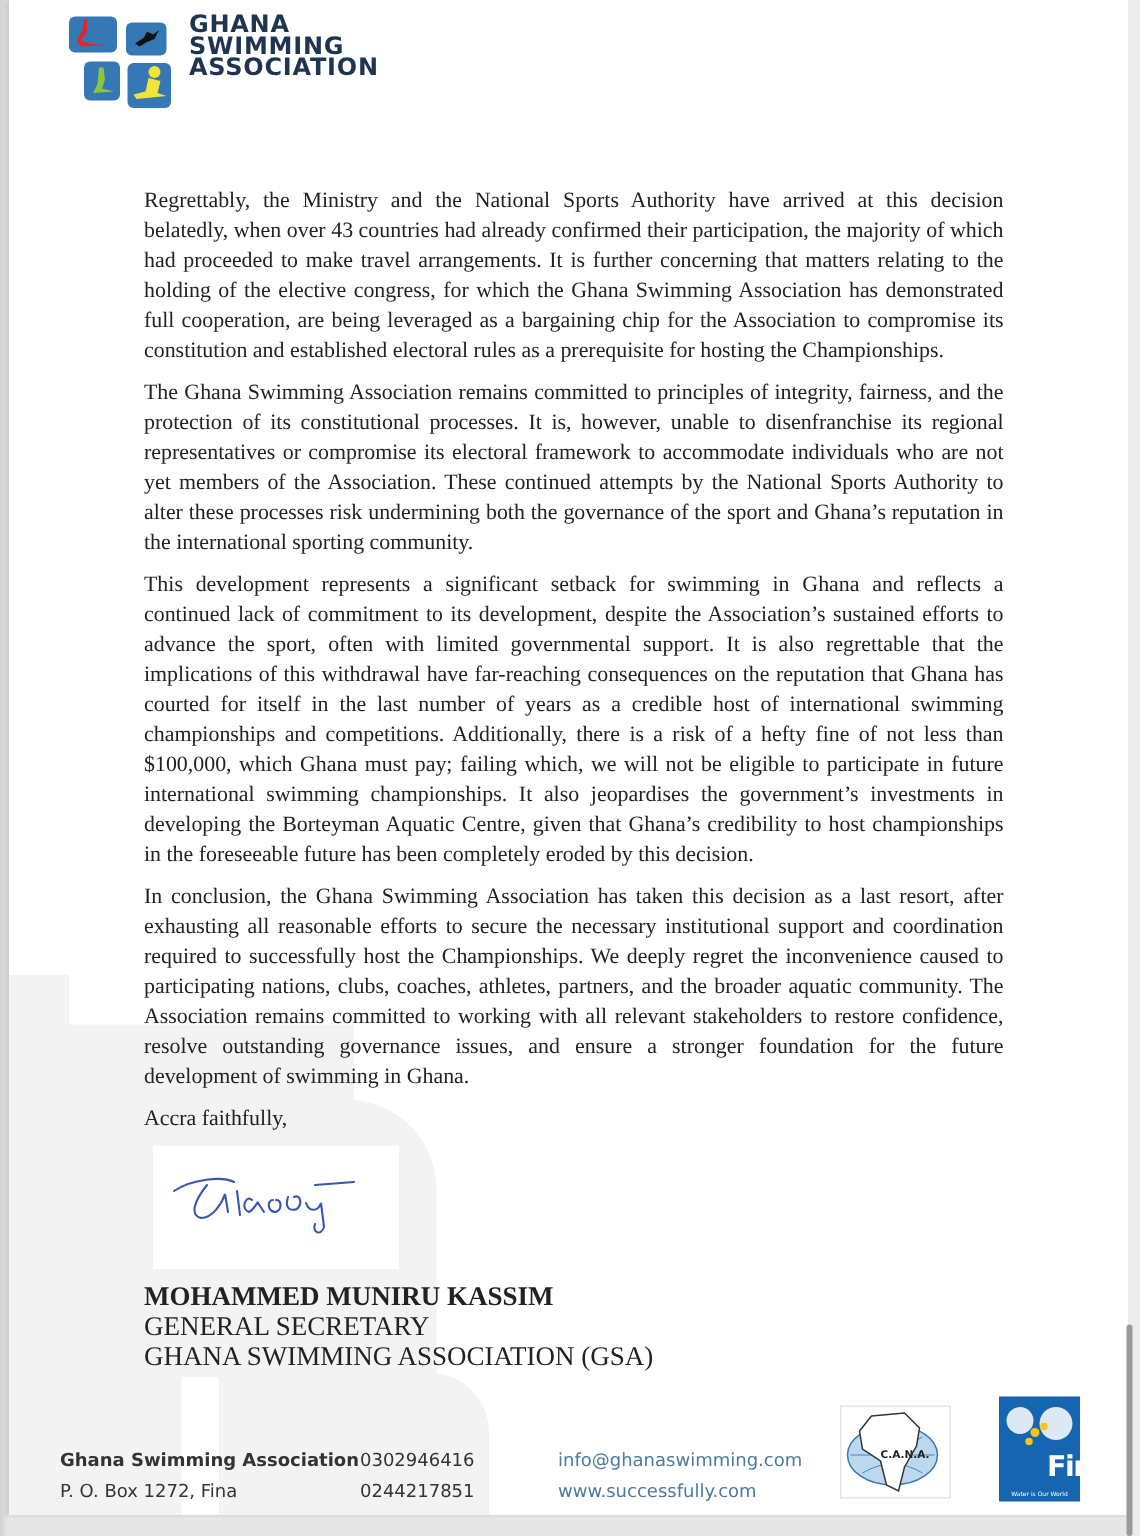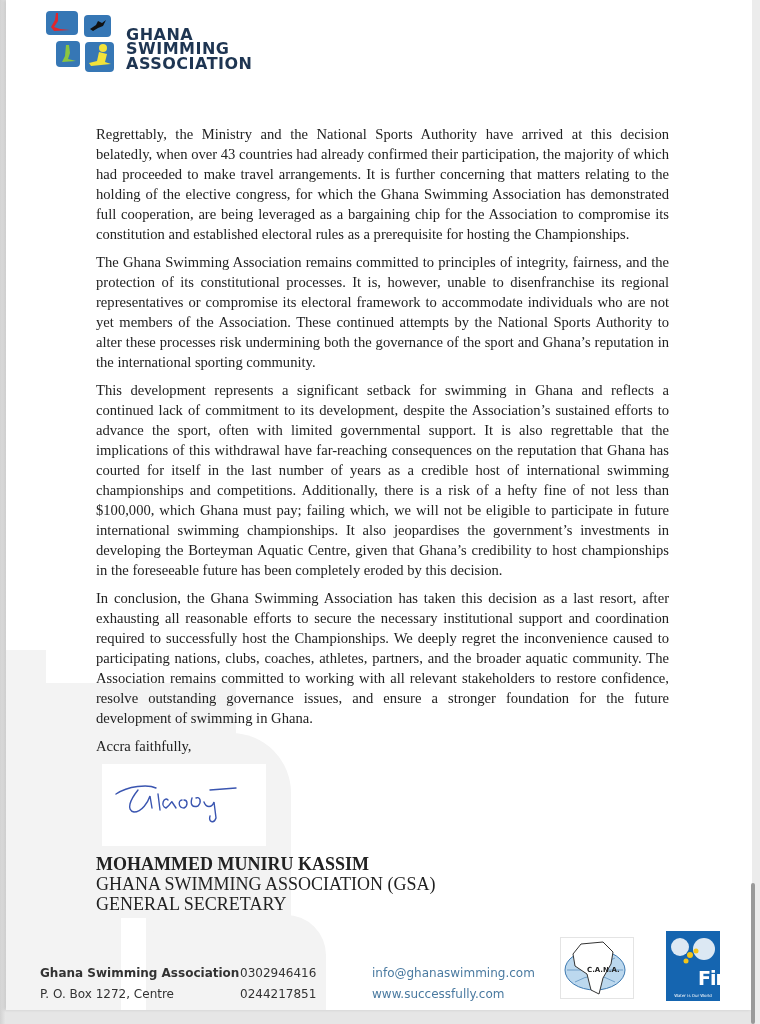--- a/index.html
+++ b/index.html
@@ -18,21 +18,21 @@
     background:linear-gradient(to right,#d2d2d2,#e8e8e8);
   }
   
   .wm { position:absolute; background:#f3f3f3; z-index:0; }
   .wm1 { left:0; top:683px; width:230px; height:235px; }
   .wm2 { left:140px; top:733px; width:145px; height:277px; border-radius:60px 60px 0 0; }
   .wm3 { left:0; top:915px; width:115px; height:95px; }
   .wm4 { left:140px; top:915px; width:180px; height:95px; border-radius:40px 40px 0 0;}
   .wm5 { left:0; top:650px; width:40px; height:35px;}
   
-  .logo { position:absolute; left:36px; top:9px; z-index:2; display:flex; align-items:flex-end; }
+  .logo { position:absolute; left:36px; top:9px; z-index:2; display:flex; align-items:flex-start; }
   .tiles { position:relative; width:74px; height:62px; }
   .tile { position:absolute; background:#3677b5; border-radius:4px; }
   .t1 { left:4px; top:2px; width:32px; height:24px; }
   .t2 { left:42px; top:6px; width:27px; height:22px; }
   .t3 { left:14px; top:32px; width:24px; height:26px; }
   .t4 { left:43px; top:33px; width:29px; height:30px; }
   .logo-text {
     margin-left:10px; font-family:"DejaVu Sans", sans-serif; font-weight:bold;
     color:#1e3552; font-size:16px; line-height:14.5px; letter-spacing:0.5px;
   }
@@ -130,29 +130,29 @@
     <p>This development represents a significant setback for swimming in Ghana and reflects a continued lack of commitment to its development, despite the Association’s sustained efforts to advance the sport, often with limited governmental support. It is also regrettable that the implications of this withdrawal have far-reaching consequences on the reputation that Ghana has courted for itself in the last number of years as a credible host of international swimming championships and competitions. Additionally, there is a risk of a hefty fine of not less than $100,000, which Ghana must pay; failing which, we will not be eligible to participate in future international swimming championships. It also jeopardises the government’s investments in developing the Borteyman Aquatic Centre, given that Ghana’s credibility to host championships in the foreseeable future has been completely eroded by this decision.</p>
     <p>In conclusion, the Ghana Swimming Association has taken this decision as a last resort, after exhausting all reasonable efforts to secure the necessary institutional support and coordination required to successfully host the Championships. We deeply regret the inconvenience caused to participating nations, clubs, coaches, athletes, partners, and the broader aquatic community. The Association remains committed to working with all relevant stakeholders to restore confidence, resolve outstanding governance issues, and ensure a stronger foundation for the future development of swimming in Ghana.</p>
     <p class="closing">Accra faithfully,</p>
     <div class="sig-box">
       <svg width="150" height="60">
         <path d="M8 22 C20 14 40 12 48 16 M30 18 C22 28 18 38 26 40 C34 40 40 30 42 24 L44 36 M50 22 L52 38 M60 28 C56 24 52 34 58 36 C62 34 64 28 64 30 L68 36 M74 28 C70 28 70 36 76 36 C80 34 80 28 76 28 M84 26 C82 32 84 36 90 34 C94 30 92 24 88 26 M96 30 C98 36 104 36 106 30 L108 46 C106 52 100 50 102 44 M102 18 L128 16" fill="none" stroke="#3a55b0" stroke-width="1.4" stroke-linecap="round"></path>
       </svg>
     </div>
     <div class="signer">
       <div class="name">MOHAMMED MUNIRU KASSIM</div>
+      <div>GENERAL SECRETARY</div>
       <div>GHANA SWIMMING ASSOCIATION (GSA)</div>
-      <div>GENERAL SECRETARY</div>
     </div>
   </div>
 
   <div class="footer">
     <div class="f-col f-org">
       <div class="org-name">Ghana Swimming Association</div>
-      <div>P. O. Box 1272, Centre</div>
+      <div>P. O. Box 1272, Fina</div>
     </div>
     <div class="f-col f-phone">
       <div>0302946416</div>
       <div>0244217851</div>
     </div>
     <div class="f-col f-web">
       <div>info@ghanaswimming.com</div>
       <div>www.successfully.com</div>
     </div>
   </div>

